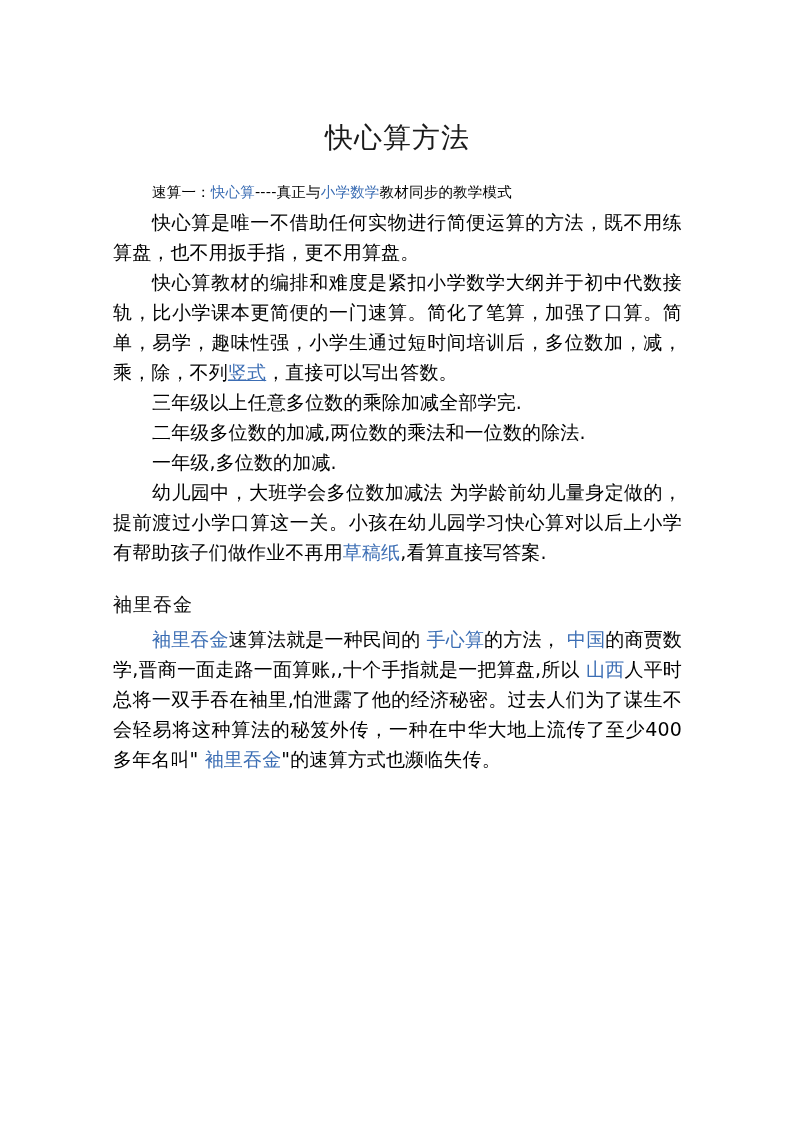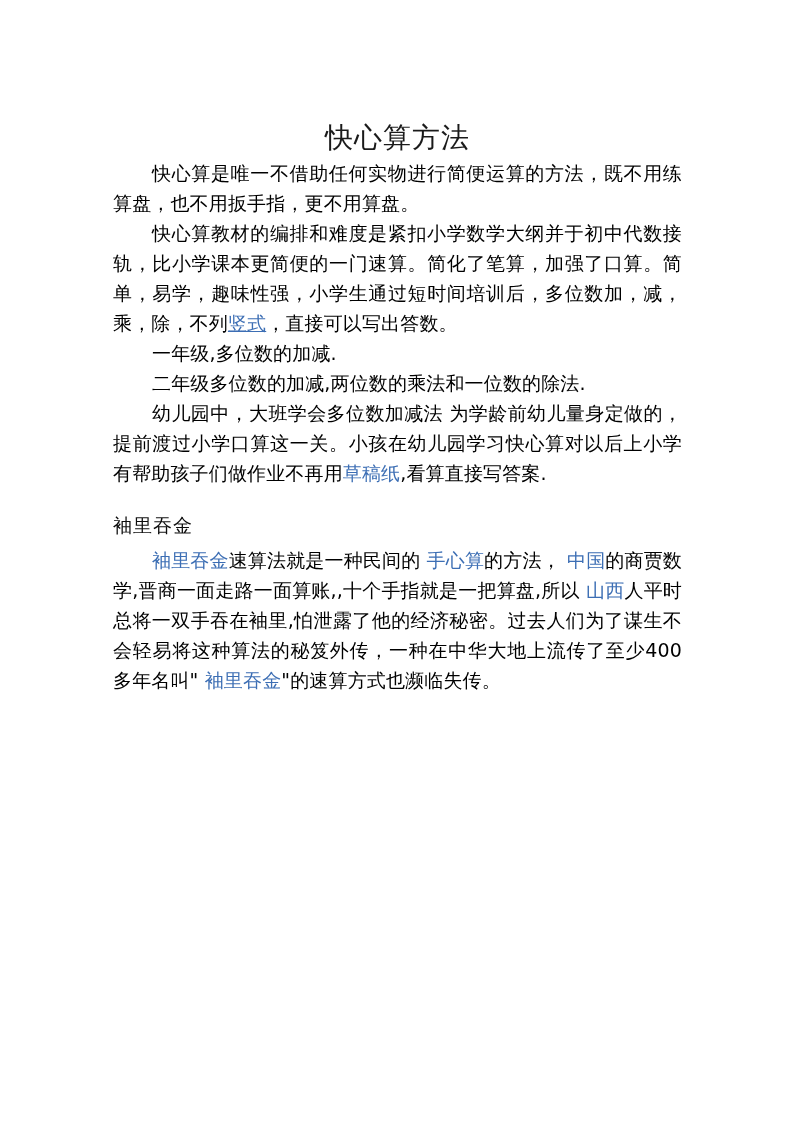--- a/index.html
+++ b/index.html
@@ -82,30 +82,32 @@
   }
 </style>
 </head>
 <body>
 
 <div class="page">
   <div class="content">
 
     <h1 class="doc-title">快心算方法</h1>
 
+    <p class="lead"><span>速算一：</span><span class="lnk">快心算</span><span>----真正与</span><span class="lnk">小学数学</span><span>教材同步的教学模式</span></p>
 
     <p class="body-p indent1">快心算是唯一不借助任何实物进行简便运算的方法，既不用练算盘，也不用扳手指，更不用算盘。</p>
 
     <p class="body-p indent1"><span>快心算教材的编排和难度是紧扣小学数学大纲并于初中代数接轨，比小学课本更简便的一门速算。简化了笔算，加强了口算。简单，易学，趣味性强，小学生通过短时间培训后，多位数加，减，乘，除，不列</span><span class="lnk u">竖式</span><span>，直接可以写出答数。</span></p>
 
 
+    <p class="body-p indent1">三年级以上任意多位数的乘除加减全部学完.</p>
+
+    <p class="body-p indent1">二年级多位数的加减,两位数的乘法和一位数的除法.</p>
 
     <p class="body-p indent1">一年级,多位数的加减.</p>
-
-    <p class="body-p indent1">二年级多位数的加减,两位数的乘法和一位数的除法.</p>
 
     <p class="body-p indent1"><span>幼儿园中，大班学会多位数加减法 为学龄前幼儿量身定做的，提前渡过小学口算这一关。小孩在幼儿园学习快心算对以后上小学有帮助孩子们做作业不再用</span><span class="lnk">草稿纸</span><span>,看算直接写答案.</span></p>
 
     <h2 class="sec-title">袖里吞金</h2>
 
 
     <p class="body-p indent1"><span class="lnk">袖里吞金</span><span>速算法就是一种民间的 </span><span class="lnk">手心算</span><span>的方法， </span><span class="lnk">中国</span><span>的商贾数学,晋商一面走路一面算账,,十个手指就是一把算盘,所以 </span><span class="lnk">山西</span><span>人平时总将一双手吞在袖里,怕泄露了他的经济秘密。过去人们为了谋生不会轻易将这种算法的秘笈外传，一种在中华大地上流传了至少400多年名叫" </span><span class="lnk">袖里吞金</span><span>"的速算方式也濒临失传。</span></p>
 
 
   </div>

